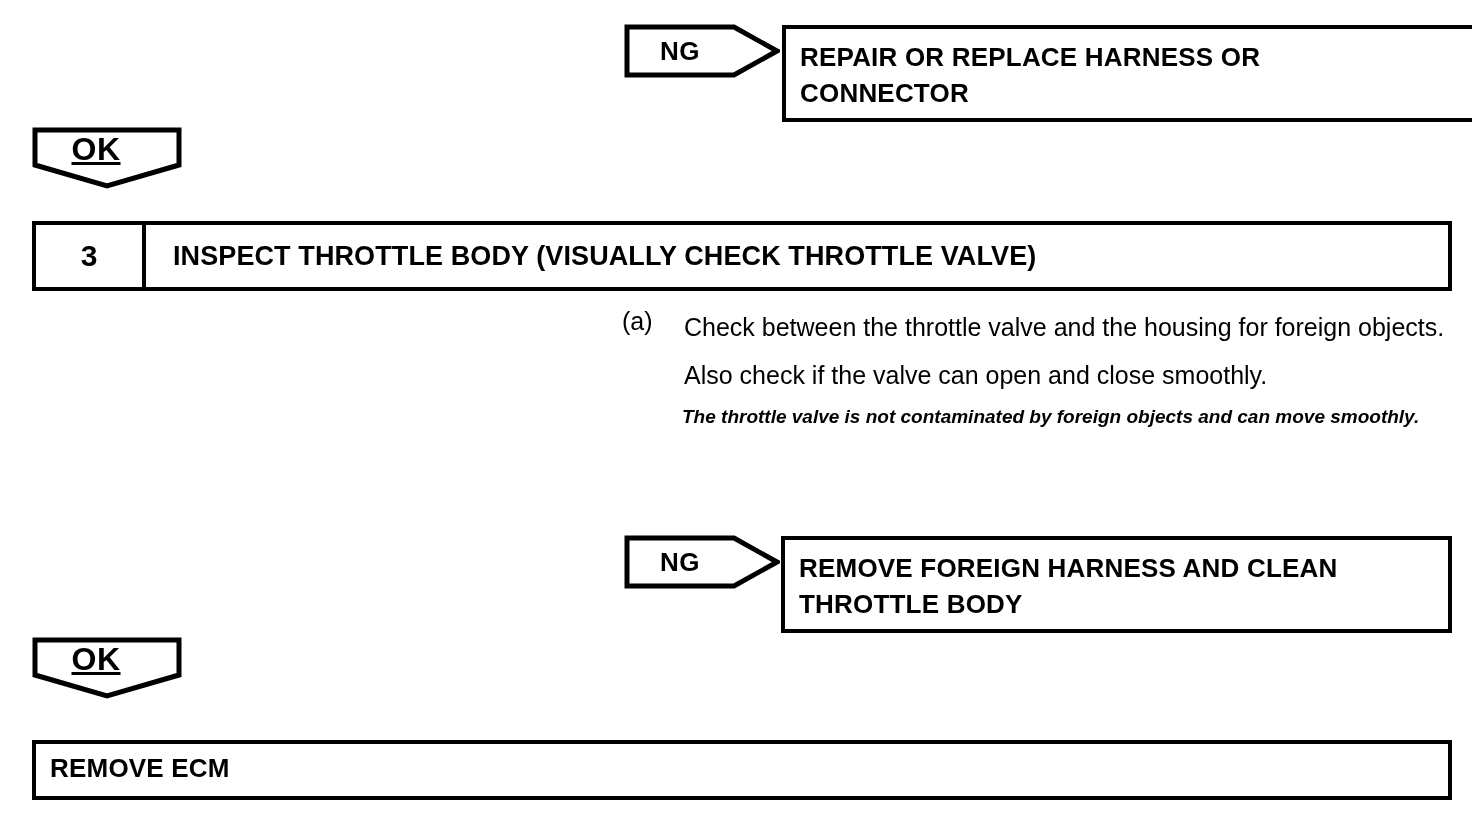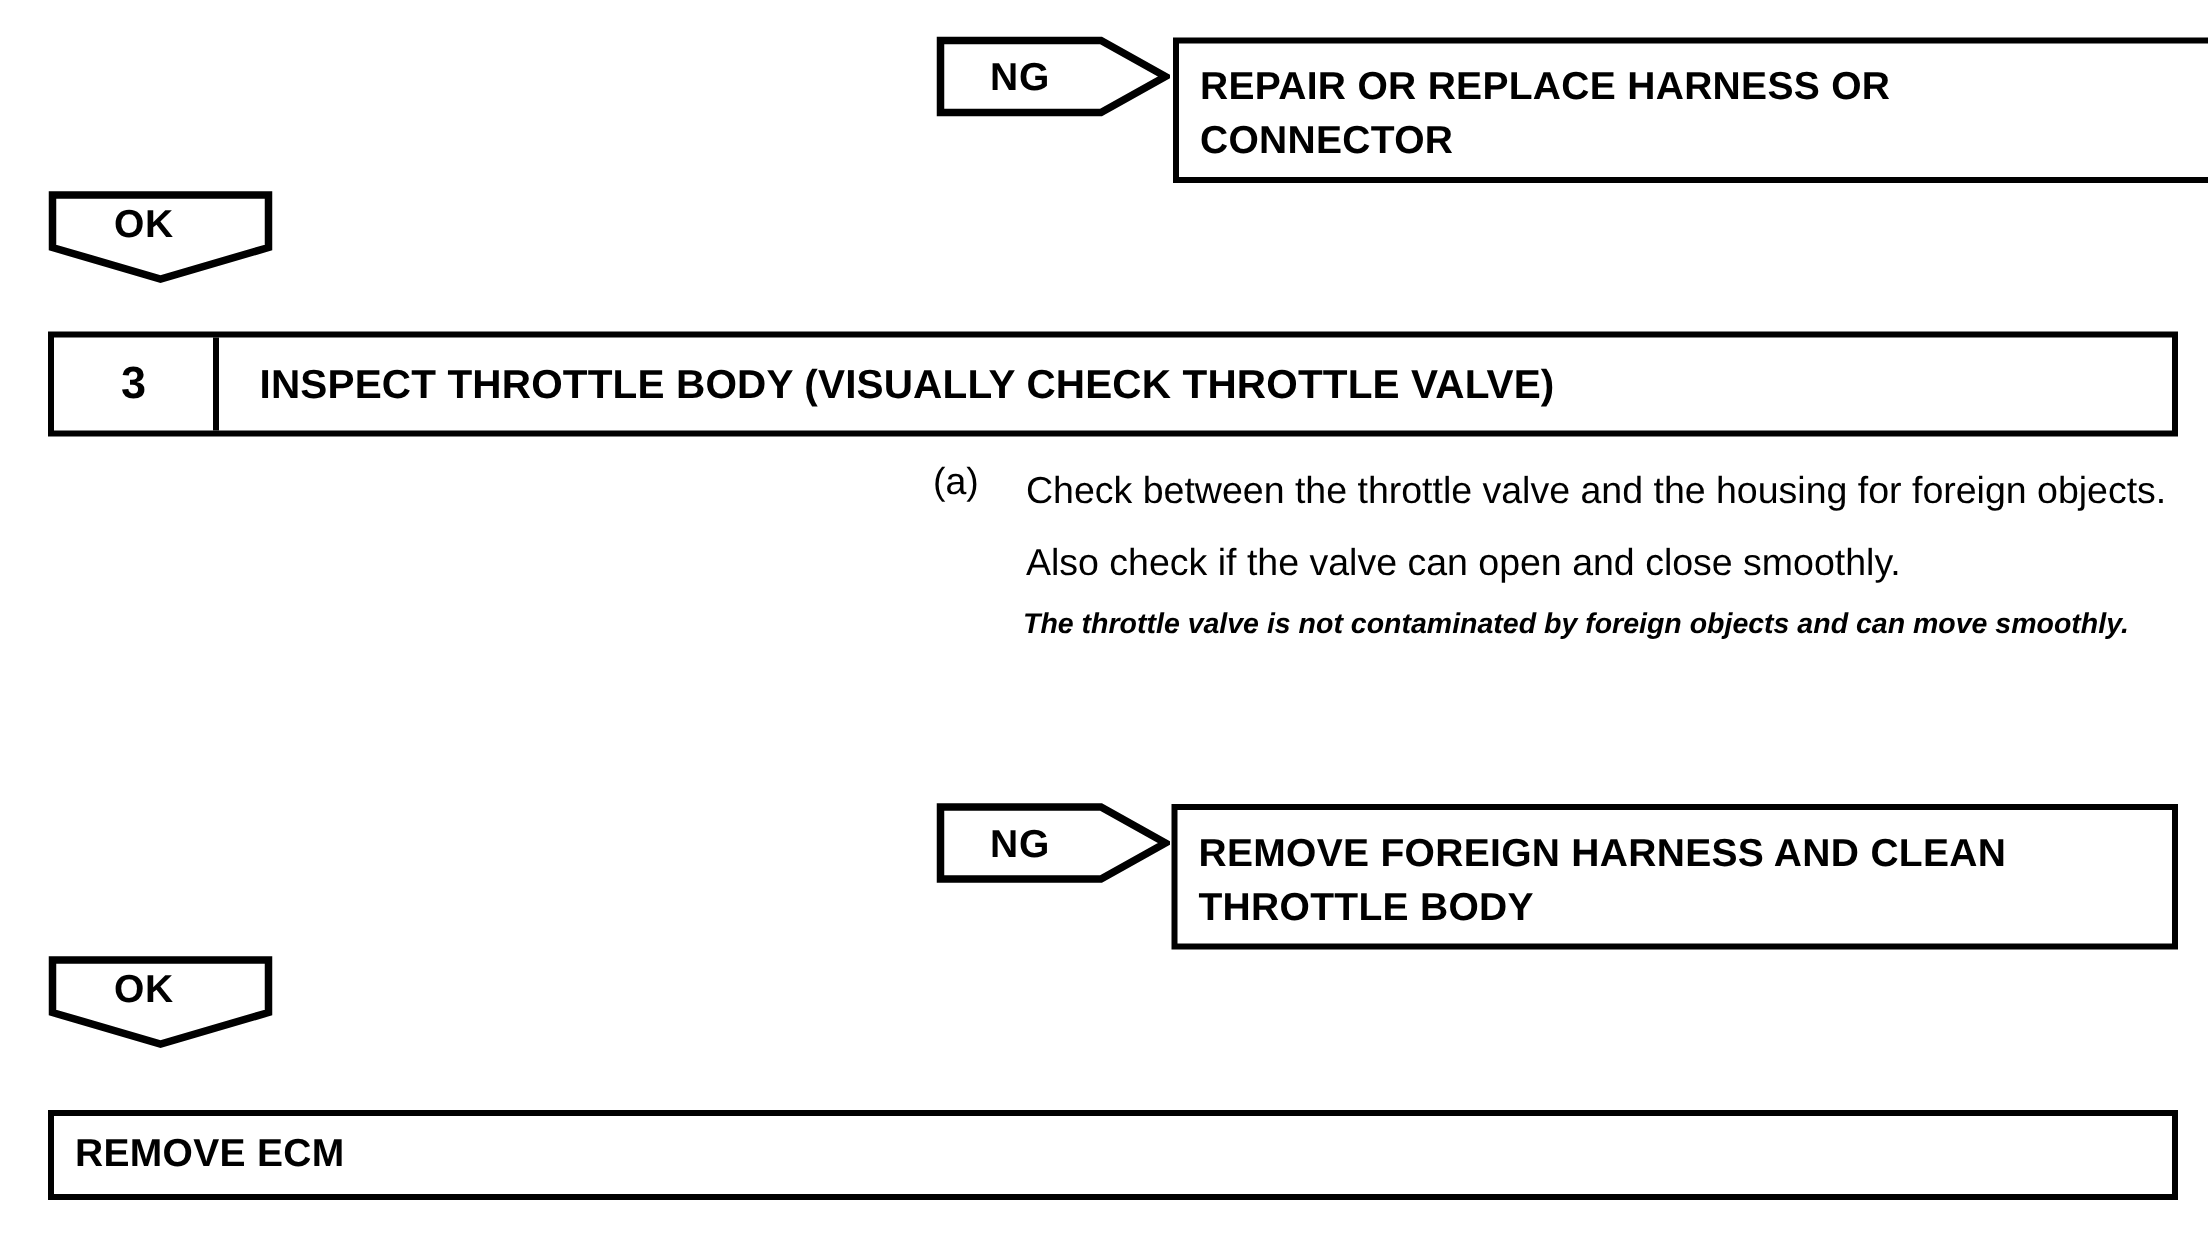--- a/index.html
+++ b/index.html
@@ -83,23 +83,24 @@
   }
   .ok-tag .tag-label {
     position: absolute;
     left: 0;
     top: 0;
     width: 128px;
     height: 44px;
     display: flex;
     align-items: center;
     justify-content: center;
-    font-size: 26px;
+    font-size: 32px;
     font-weight: bold;
     letter-spacing: 0.5px;
+    text-decoration: underline;
   }
 
   
   .step-box {
     position: absolute;
     box-sizing: border-box;
     border: 4px solid #000000;
     background: #ffffff;
     display: flex;
     align-items: stretch;

